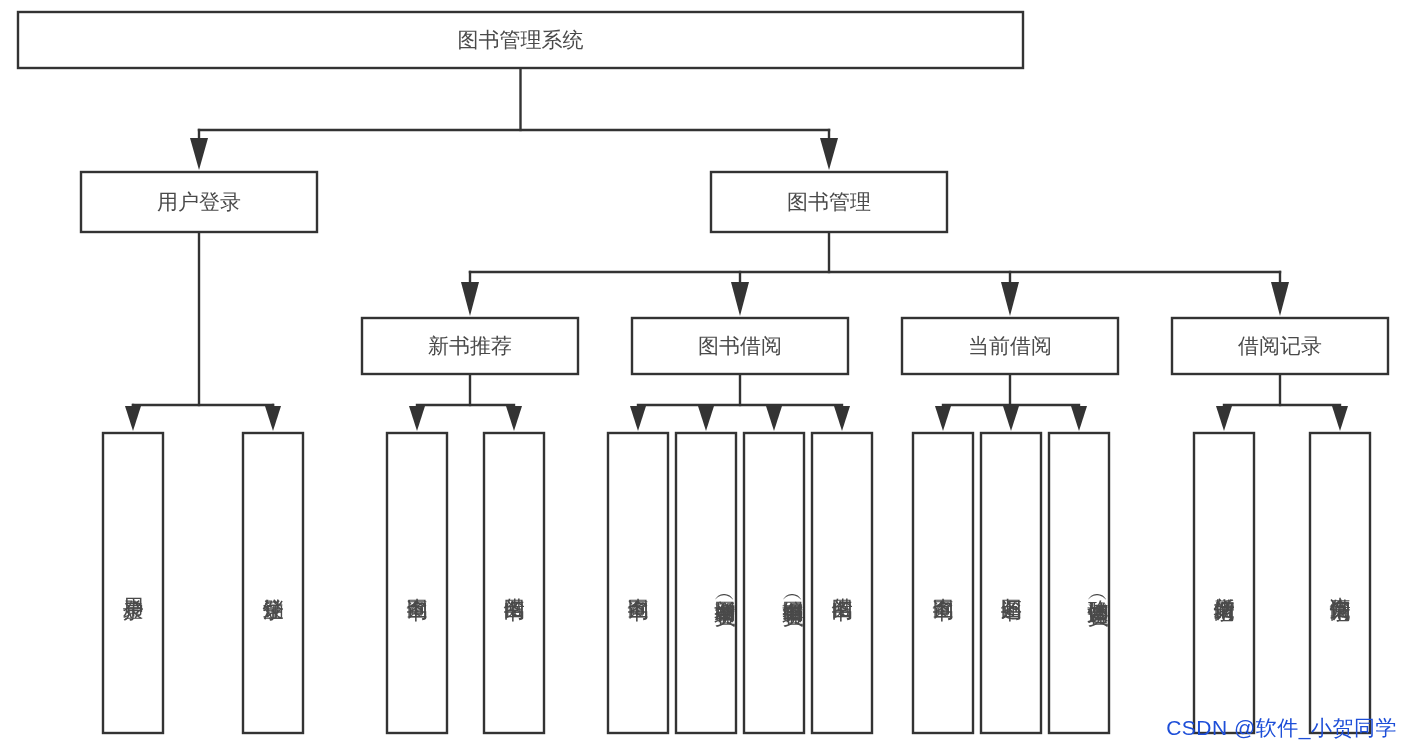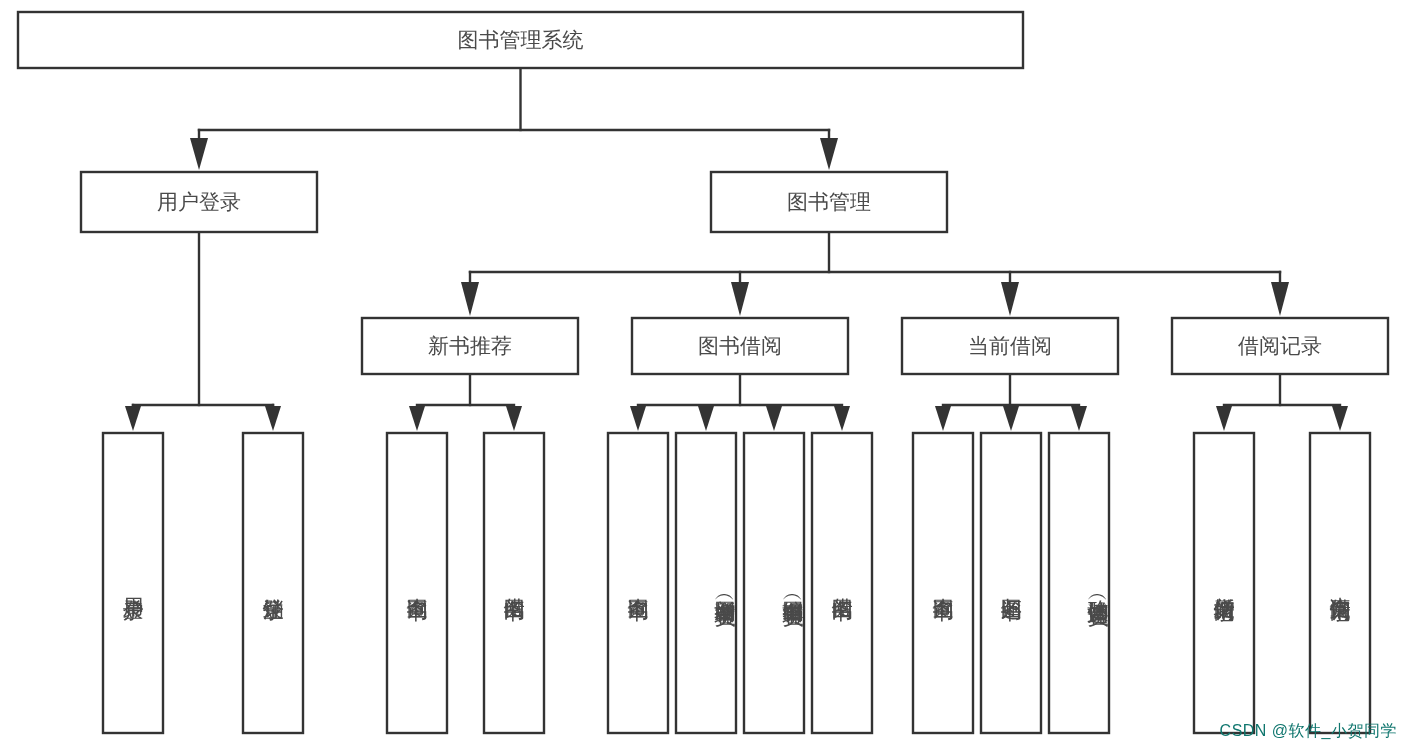--- a/index.html
+++ b/index.html
@@ -61,22 +61,22 @@
     text-orientation: upright;
     letter-spacing: 1px;
     white-space: nowrap;
     pointer-events: none;
   }
   .watermark {
     position: absolute;
     right: 8px;
     bottom: 5px;
     font-family: "Liberation Sans", "DejaVu Sans", sans-serif;
-    font-size: 16px;
-    color: #0f766e;
+    font-size: 21px;
+    color: #1d4ed8;
     letter-spacing: 0.5px;
     white-space: nowrap;
   }
 </style>
 </head>
 <body>
 
 <div id="diagram-root">
 
   <svg class="canvas" viewBox="0 0 1405 747">

